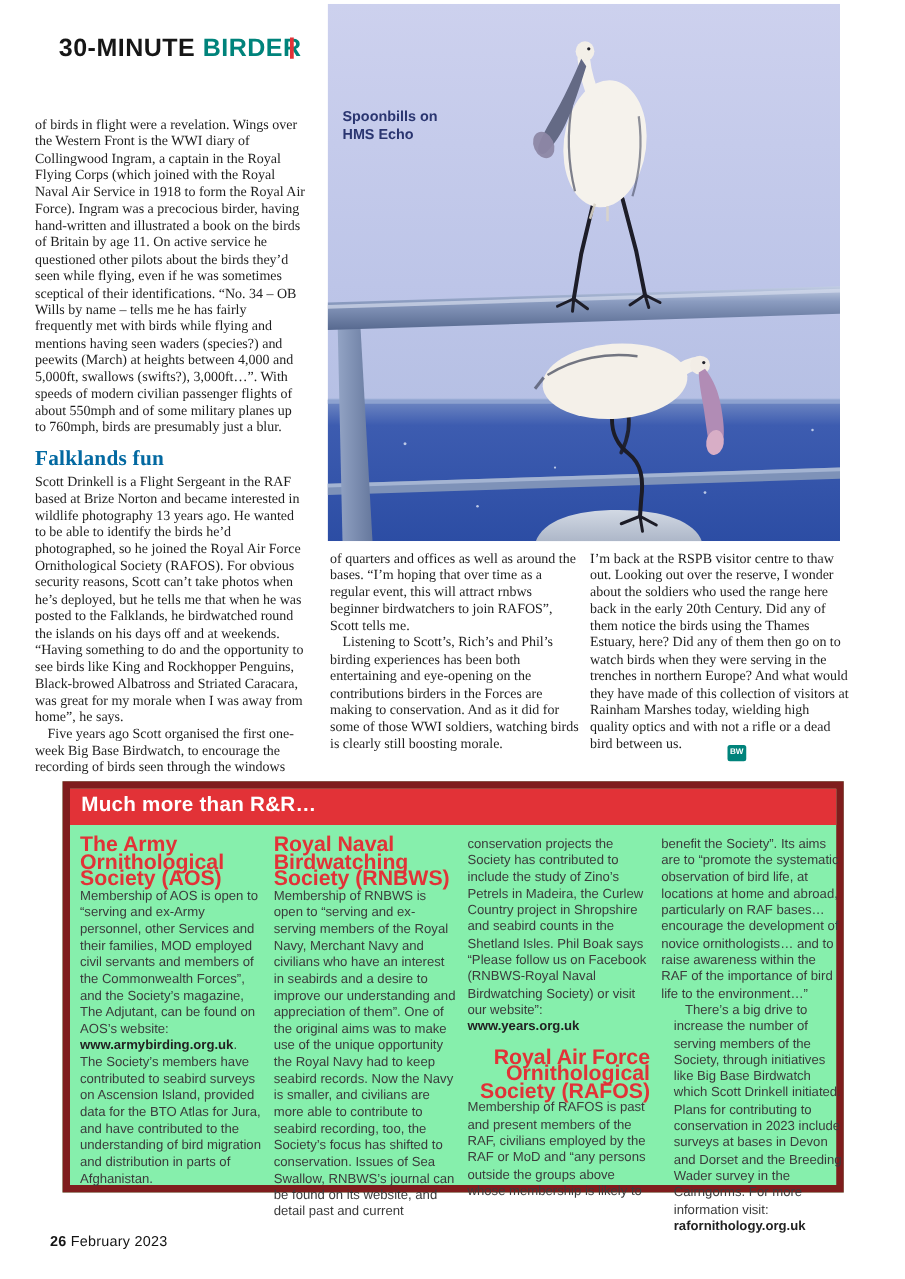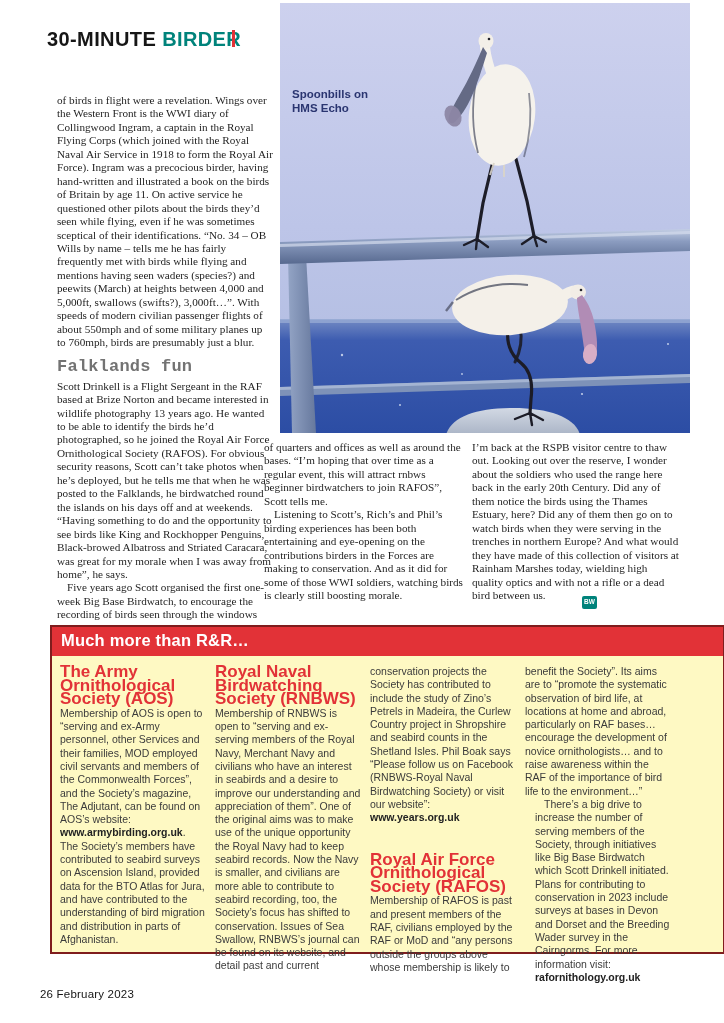--- a/index.html
+++ b/index.html
@@ -7,54 +7,54 @@
        font-family:"Liberation Sans",sans-serif;-webkit-font-smoothing:antialiased;}
   .page{position:absolute;inset:0;background:#fff;}
 
   
   .kicker{position:absolute;left:47px;top:28px;font-size:20px;font-weight:bold;letter-spacing:.4px;}
   .kicker .k-black{color:#161616;text-align:right;}
   .kicker .k-teal{color:#00837b;}
   .kicker-rule{position:absolute;left:232px;top:30px;width:3px;height:17px;background:#e23237;}
 
   
-  .photo{position:absolute;left:262px;top:3px;width:410px;height:430px;overflow:hidden;margin-left:18px;}
+  .photo{position:absolute;left:262px;top:3px;width:410px;height:430px;overflow:hidden;}
   .photo svg{display:block;}
   .caption{position:absolute;left:12px;top:84px;color:#2a3570;font-weight:bold;
            font-size:11.5px;line-height:14px;}
 
   
   .col{position:absolute;}
-  .col-left{left:57px;top:94px;width:216px;}
+  .col-left{left:28px;top:94px;width:216px;}
   .col-mid{left:264px;top:441px;width:203px;}
   .col-right{left:472px;top:441px;width:207px;}
   .col p{font-family:"Liberation Serif",serif;font-size:11.2px;line-height:13.45px;
          color:#1e1e1e;margin:0;}
   .col p.indent{text-indent:10px;}
-  h2.sub{font-family:Liberation Mono, monospace;color:#737373;font-size:17px;
+  h2.sub{font-family:Liberation Serif, serif;color:#0369a1;font-size:17px;
          line-height:19px;margin:7px 0 4px 0;font-weight:bold;letter-spacing:.2px;}
   .bw-badge{position:absolute;left:582px;top:596px;background:#00837b;color:#fff;
             font-size:6.5px;font-weight:bold;line-height:1;padding:3px 2px;border-radius:2px;}
 
   
-  .box{position:absolute;left:50px;top:625px;width:675px;height:329px;
-       border:2px solid #7f1d1d;box-sizing:border-box;background:#fef9c3;}
+  .box{position:absolute;left:50px;top:625px;width:625px;height:329px;
+       border:6px solid #7f1d1d;box-sizing:border-box;background:#86efac;}
   .box-title{background:#e23237;color:#fff;font-weight:bold;font-size:16.5px;
              padding:4px 10px 6px 9px;letter-spacing:.2px;}
   .box-cols{display:flex;gap:9px;padding:9px 8px 0 8px;}
   .box-col{width:146px;flex:0 0 146px;}
   .box-head{color:#e23237;font-weight:bold;font-size:17px;line-height:13.6px;margin:0 0 1px 0;}
   .box-p{font-size:10.5px;line-height:13.3px;color:#3b3b3b;margin:0;}
   .box-p .bold{font-weight:bold;color:#222;text-align:center;}
   .box-p.indent{text-indent:9px;margin-left:10px;}
-  .box-p + .box-head{margin-top:28px;}
+  .box-p + .box-head{margin-top:10px;text-align:right;}
 
   
   .footer{position:absolute;left:40px;top:988px;font-size:11.5px;color:#141414;letter-spacing:.2px;}
-  .footer .pn{font-weight:normal;}
+  .footer .pn{font-weight:bold;}
 </style>
 </head>
 <body>
 
 <div class="page">
 
   <div class="kicker">
     <span class="k-black">30-MINUTE </span><span class="k-teal">BIRDER</span>
   </div>
   <div class="kicker-rule"></div>

